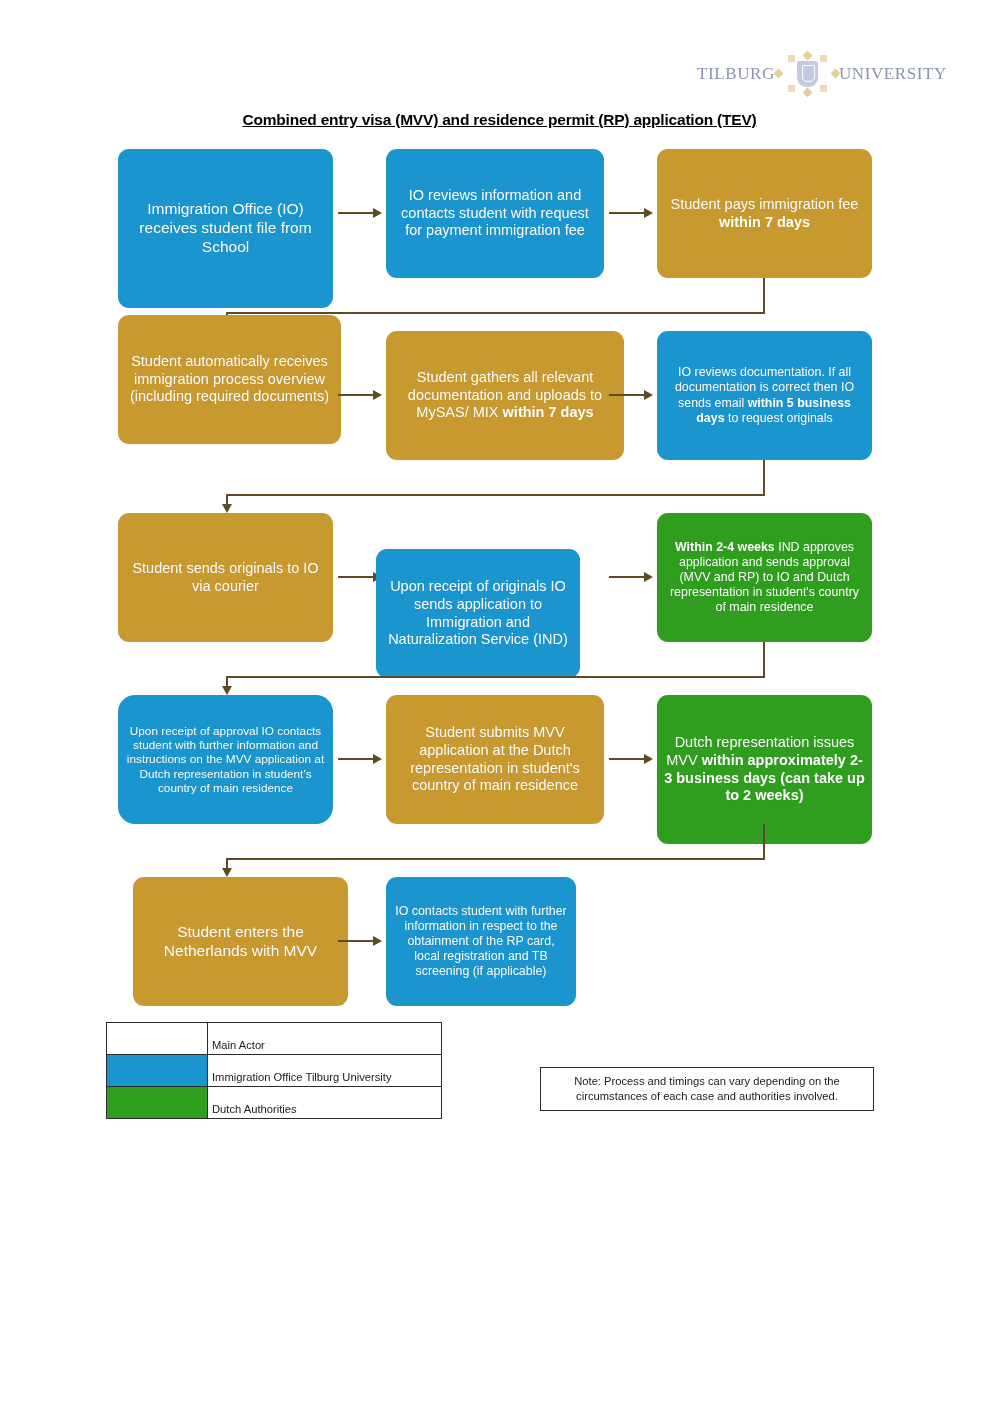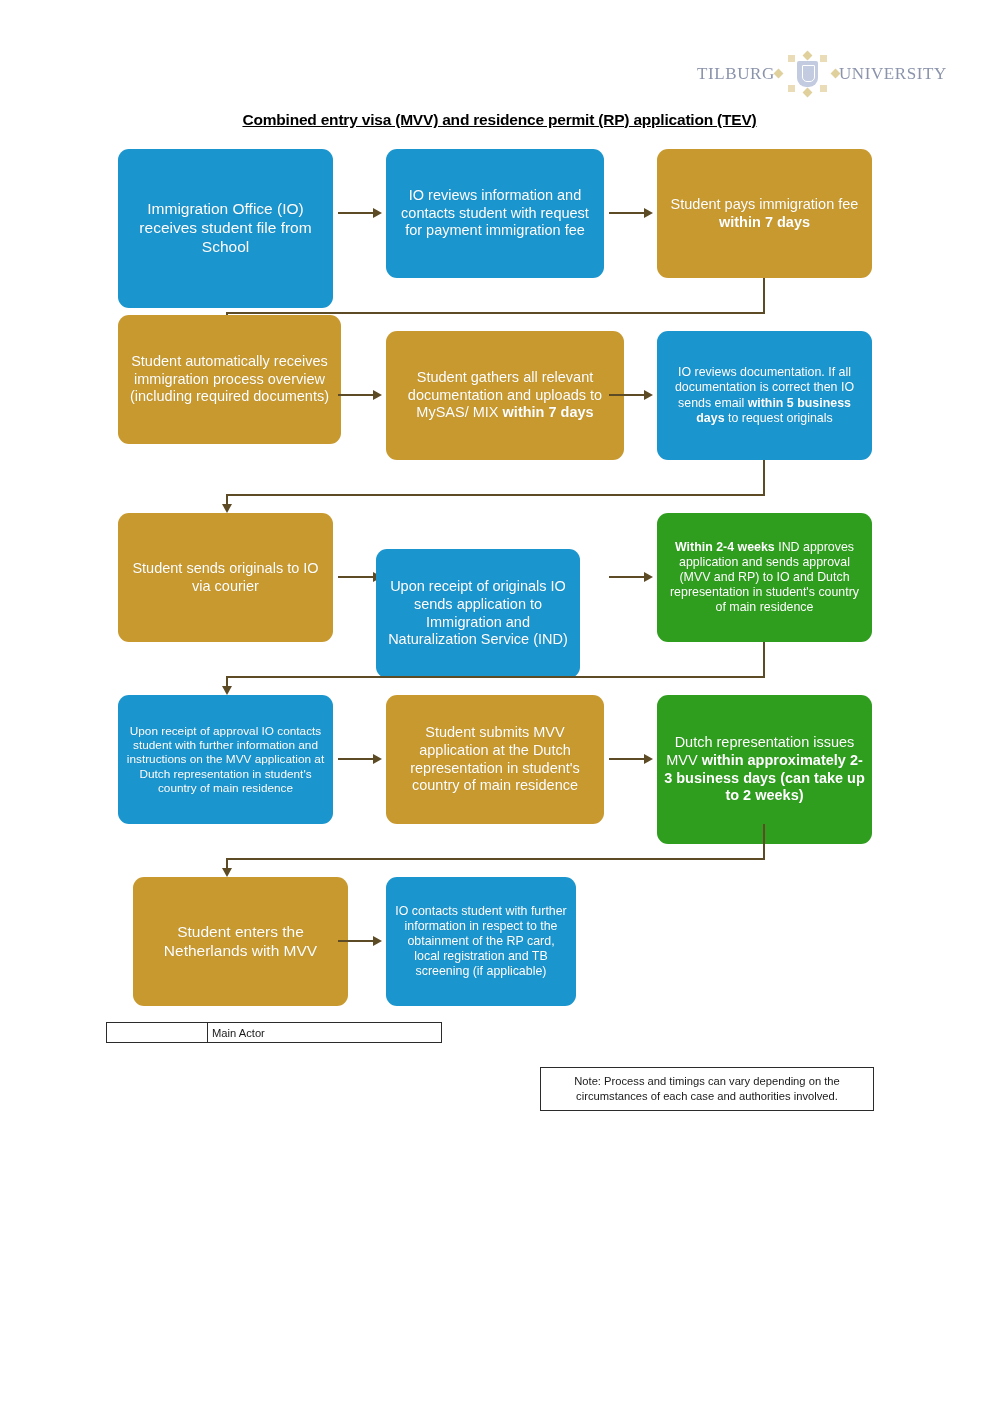--- a/index.html
+++ b/index.html
@@ -128,21 +128,21 @@
     left: 106px;
     top: 1022px;
     width: 336px;
     border: 1.6px solid #2b2b2b;
     border-collapse: collapse;
     background: #fff;
   }
   #legend td {
     border: 1px solid #2b2b2b;
     height: 19px;
-    padding: 0 0 0 4px;
+    padding: 12px 0 0 4px;
     font-size: 11.2px;
     color: #1a1a1a;
     vertical-align: middle;
   }
   #legend td.sw { width: 100px; padding: 0; }
 
   
   #note {
     position: absolute;
     left: 540px;
@@ -241,21 +241,21 @@
 
 <div class="node c-green f-sm" style="left:657px; top:513px; width:215px; height:129px;">
   <span class="txt"><b>Within 2-4 weeks</b><span> IND approves application and sends approval (MVV and RP) to IO and Dutch representation in student's country of main residence</span></span>
 </div>
 
 <div class="conn conn-v" style="left:763px; top:642px; height:36px;"></div>
 <div class="conn conn-h" style="left:226px; top:676px; width:539px;"></div>
 <div class="conn conn-v" style="left:226px; top:676px; height:13px;"></div>
 <div class="arrow-d" style="left:222px; top:686px;"></div>
 
-<div class="node c-blue f-xs" style="left:118px; top:695px; width:215px; height:129px;">
+<div class="node c-blue f-xs" style="left:118px; top:695px; width:215px; height:129px;border-radius:17px;">
   <span class="txt">Upon receipt of approval IO contacts student with further information and instructions on the MVV application at Dutch representation in student's country of main residence</span>
 </div>
 
 <div class="conn conn-h" style="left:338px; top:758px; width:36px;"></div>
 <div class="arrow-r" style="left:373px; top:754px;"></div>
 
 <div class="node c-gold f-md" style="left:386px; top:695px; width:218px; height:129px;">
   <span class="txt">Student submits MVV application at the Dutch representation in student's country of main residence</span>
 </div>
 
@@ -281,19 +281,27 @@
 <div class="node c-blue f-sm" style="left:386px; top:877px; width:190px; height:129px;">
   <span class="txt">IO contacts student with further information in respect to the obtainment of the RP card, local registration and TB screening (if applicable)</span>
 </div>
 
 <table id="legend">
   <tbody>
       <tr>
     <td class="sw"></td>
     <td>Main Actor</td>
   </tr>
+  <tr>
+    <td class="sw" style="background:#1b95ce;"></td>
+    <td>Immigration Office Tilburg University</td>
+  </tr>
+  <tr>
+    <td class="sw" style="background:#2f9e1e;"></td>
+    <td>Dutch Authorities</td>
+  </tr>
 </tbody>
   </table>
 
 <div id="note">
   <span>Note: Process and timings can vary depending on the</span><br>
   <span>circumstances of each case and authorities involved.</span>
 </div>
 
 </body></html>

